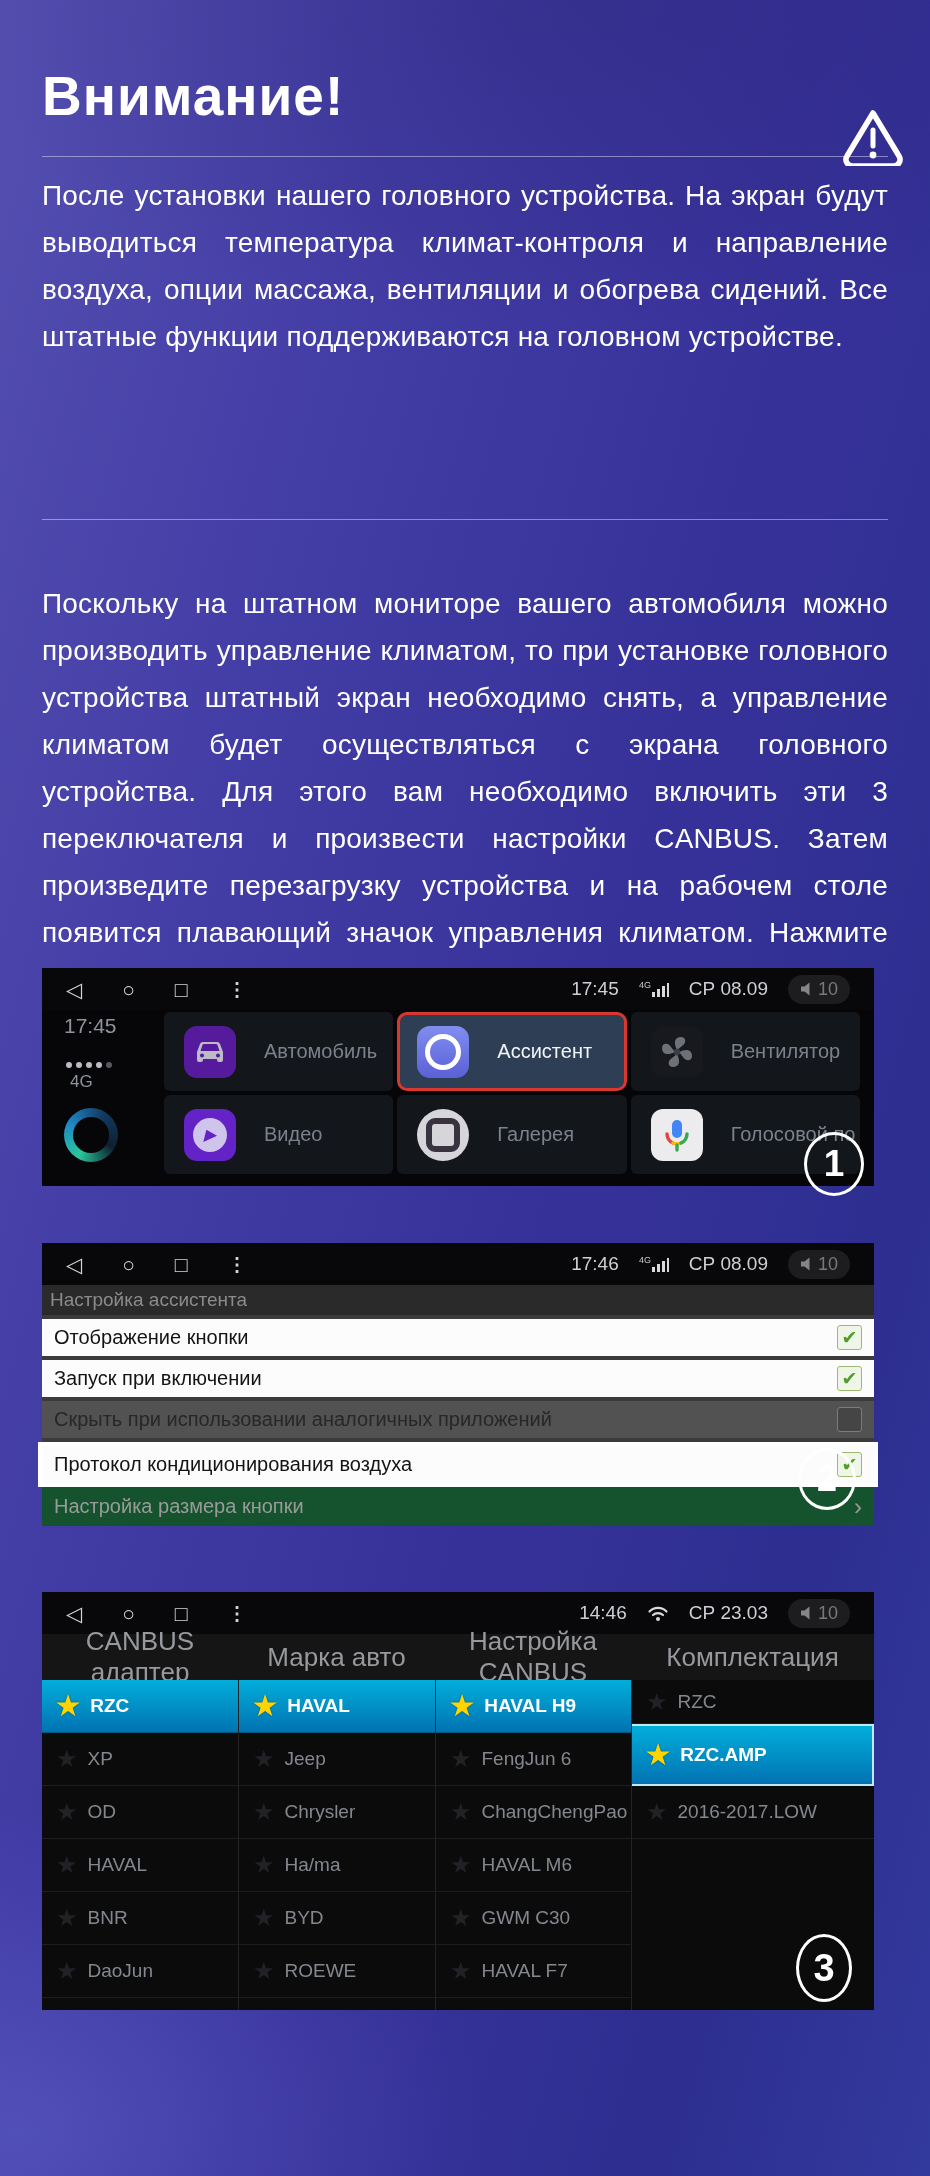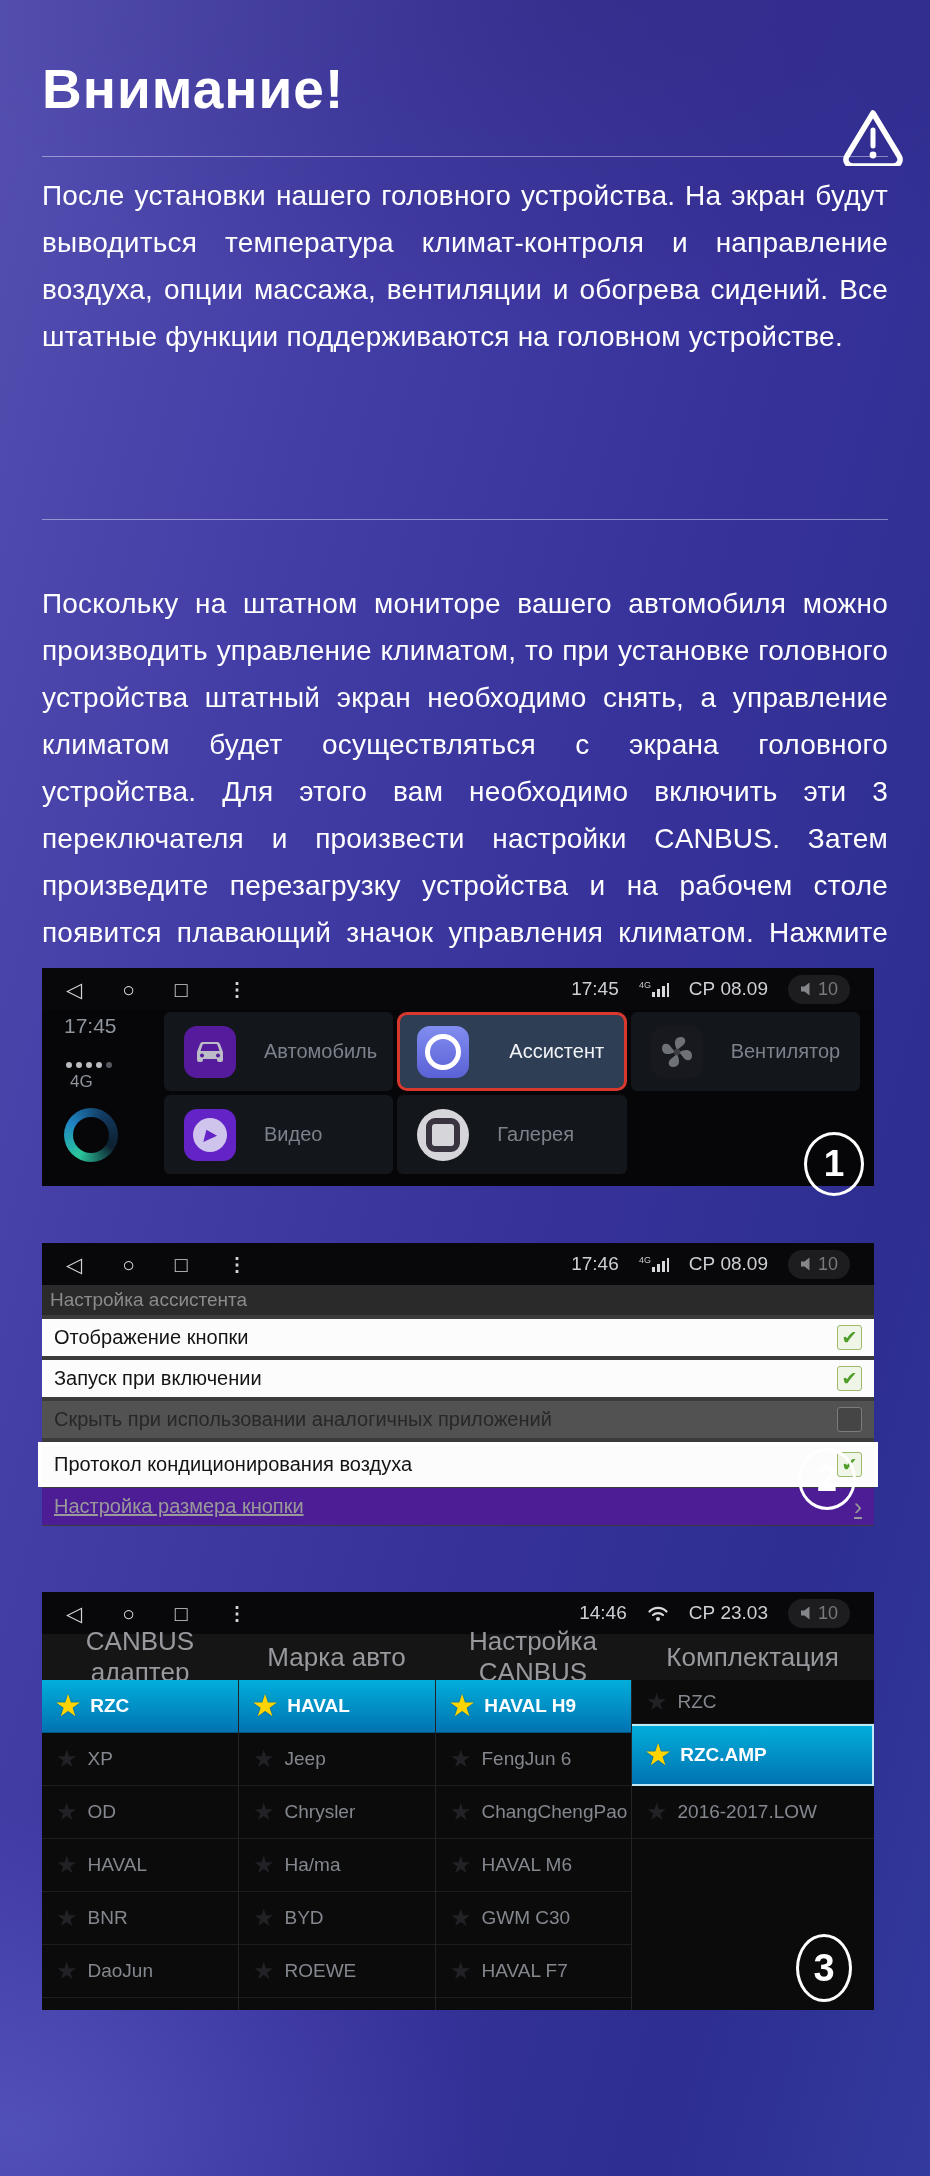--- a/index.html
+++ b/index.html
@@ -5,21 +5,21 @@
   html,body{margin:0;padding:0;background:#2e2f95;}
   .canvas{
     position:relative;width:930px;height:2176px;overflow:hidden;
     font-family:"Liberation Sans",sans-serif;
     background:
       radial-gradient(760px 520px at 2% 98%, rgba(122,128,232,.32), transparent 62%),
       radial-gradient(900px 480px at 62% 0%, rgba(18,14,70,.22), transparent 70%),
       linear-gradient(105deg,#544fb0 0%,#433da6 28%,#38329b 54%,#2d2e90 82%,#333a9d 100%);
   }
   
-  .page-title{position:absolute;left:42px;top:57px;margin:0;color:#fff;font-size:55px;font-weight:700;letter-spacing:1px;}
+  .page-title{position:absolute;left:42px;top:64px;margin:0;color:#fff;font-size:55px;font-weight:700;letter-spacing:1px;}
   .warn-icon{position:absolute;left:841px;top:108px;}
   .rule{position:absolute;left:42px;width:846px;height:0;border-top:1.5px solid rgba(255,255,255,.42);}
   .r1{top:156px}.r2{top:519px}
   .para{position:absolute;left:42px;width:846px;margin:0;color:#ffffff;font-size:28px;line-height:47px;text-align:justify;letter-spacing:.2px;}
   .p1{top:172px}.p2{top:580px}
   
   .screen{position:absolute;left:42px;width:832px;background:#060608;}
   .statusbar{height:42px;display:flex;align-items:center;padding:0 24px;background:#08080a;}
   .nav{display:flex;align-items:center;gap:40px;color:#d2d4d8;}
   .nav span{font-size:21px;line-height:1;}
@@ -36,38 +36,38 @@
   .dots i{width:6px;height:6px;border-radius:50%;background:#b9bcc1;}
   .dots i:last-child{background:#55585e;}
   .s1-net{color:#8f949c;font-size:17px;margin-top:4px;margin-left:6px;}
   .ring{position:relative;width:54px;height:54px;border-radius:50%;margin-top:16px;
         background:conic-gradient(from 210deg,#2bc79b,#1f86c6,#123a60,#0d2030,#2bc79b);}
   .ring::after{content:"";position:absolute;inset:9px;border-radius:50%;background:#060608;}
   .s1-grid{flex:1;display:grid;grid-template-columns:repeat(3,1fr);grid-template-rows:1fr 1fr;gap:4px;padding:2px 14px 12px 4px;}
   .tile{background:#13161b;border-radius:6px;display:flex;align-items:center;gap:28px;padding-left:20px;overflow:hidden;}
   .tile .lbl{color:#7c828c;font-size:20px;white-space:nowrap;}
   .tile-sel{background:#2d3e55;border:3px solid #d8382e;border-radius:10px;padding-left:17px;}
-  .tile-sel .lbl{color:#f2f4f7;margin-left:12px;}
+  .tile-sel .lbl{color:#f2f4f7;}
   .appic{width:52px;height:52px;border-radius:13px;flex:none;display:flex;align-items:center;justify-content:center;}
   .ic-car{background:#561a9c;}
   .ic-assist{background:linear-gradient(180deg,#818df0,#5a61d6);}
   .ic-assist i{width:26px;height:26px;border:5px solid #fff;border-radius:50%;}
   .ic-fan{background:#17191f;}
   .ic-video{background:#6423c6;}
   .ic-video i{width:34px;height:34px;border-radius:50%;background:#cfc5ec;display:flex;align-items:center;justify-content:center;color:#6423c6;font-size:16px;}
   .ic-gallery{background:#d6d6da;border-radius:50%;}
   .ic-gallery i{width:22px;height:22px;border:6px solid #39333f;border-radius:9px;}
   .ic-voice{background:#ececef;border-radius:12px;}
   
   .s2{top:1243px;height:283px;background:#3b3b3b;}
   .s2-head{height:30px;display:flex;align-items:center;background:#2a2a2a;color:#8b8b8b;font-size:19px;padding-left:8px;}
   .s2-row{height:37px;margin-top:4px;display:flex;align-items:center;padding:0 12px;font-size:20px;}
   .row-light{background:#fcfcfc;color:#141414;justify-content:flex-end;}
   .row-dark{background:#525252;color:#272727;text-align:right;}
-  .row-dark2{background:#4c1d95;color:#9a9a9a;text-decoration:underline;}
+  .row-dark2{background:#14532d;color:#9a9a9a;}
   .row-hl{position:relative;box-shadow:0 0 0 4px #ffffff;z-index:2;margin-top:8px;margin-bottom:5px;}
   .cb{margin-left:auto;width:25px;height:25px;border-radius:3px;box-sizing:border-box;display:flex;align-items:center;justify-content:center;}
   .cb-on{background:#eff5e7;border:1px solid #9cb96c;color:#4f9e2a;font-size:19px;}
   .cb-off{background:#454545;border:1px solid #7c7c7c;}
   .chev{margin-left:auto;color:#9a9a9a;font-size:24px;line-height:1;}
   
   .s3{top:1592px;height:418px;background:#0b0b0c;}
   .colheads{height:46px;display:flex;align-items:center;background:#151516;color:#97999d;font-size:26px;}
   .colheads div{text-align:center;}
   .ch1{width:196px}.ch2{width:197px}.ch3{width:196px}.ch4{width:243px}
@@ -178,20 +178,32 @@
               <i>▶</i>
             </span>
           <span class="lbl">Видео</span>
         </div>
         <div class="tile">
           <span class="appic ic-gallery">
               <i></i>
             </span>
           <span class="lbl">Галерея</span>
         </div>
+        <div class="tile">
+          <span class="appic ic-voice">
+            <svg width="30" height="34" viewBox="0 0 30 34">
+                <rect x="10" y="2" width="10" height="18" rx="5" fill="#4285f4"></rect>
+                <path d="M5 16 a10 10 0 0 0 6 9" stroke="#ea4335" stroke-width="3.4" fill="none" stroke-linecap="round"></path>
+                <path d="M11 25 a10 10 0 0 0 8 0" stroke="#fbbc05" stroke-width="3.4" fill="none" stroke-linecap="round"></path>
+                <path d="M19 25 a10 10 0 0 0 6 -9" stroke="#34a853" stroke-width="3.4" fill="none" stroke-linecap="round"></path>
+                <line x1="15" y1="27" x2="15" y2="32" stroke="#34a853" stroke-width="3.4" stroke-linecap="round"></line>
+              </svg>
+          </span>
+          <span class="lbl">Голосовой по</span>
+        </div>
       </div>
     </div>
     <div class="badge b1">1</div>
   </section>
 
   <section class="screen s2">
     <div class="statusbar">
       <div class="nav">
         <span>◁</span>
         <span>○</span>

